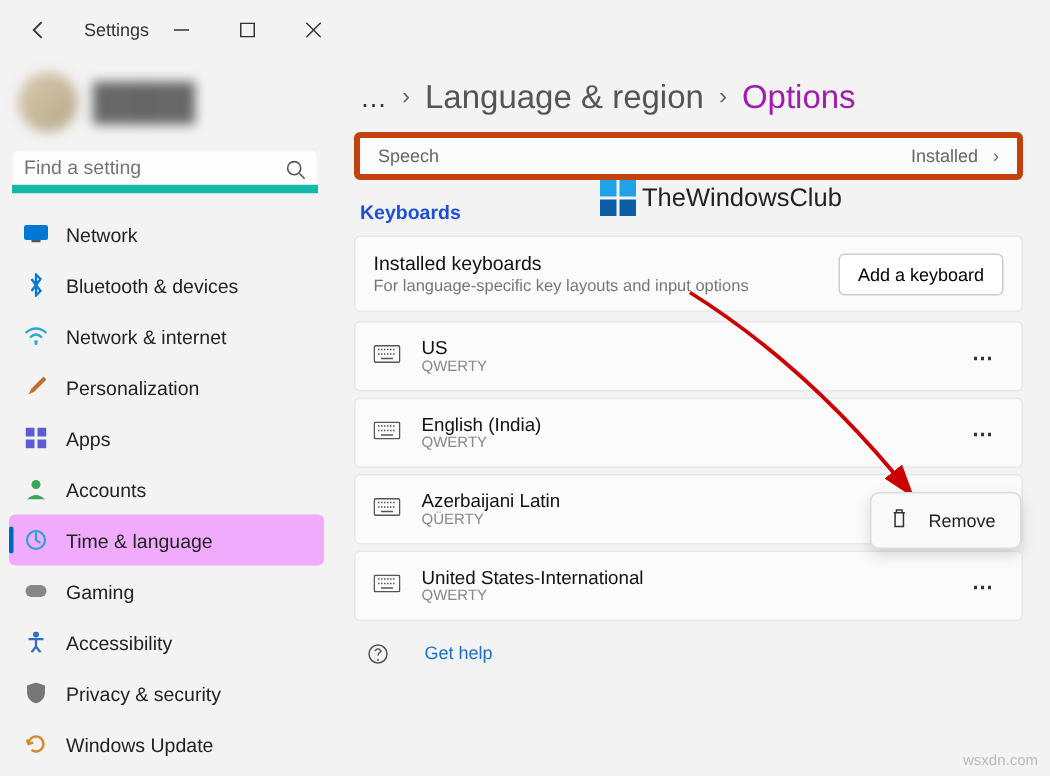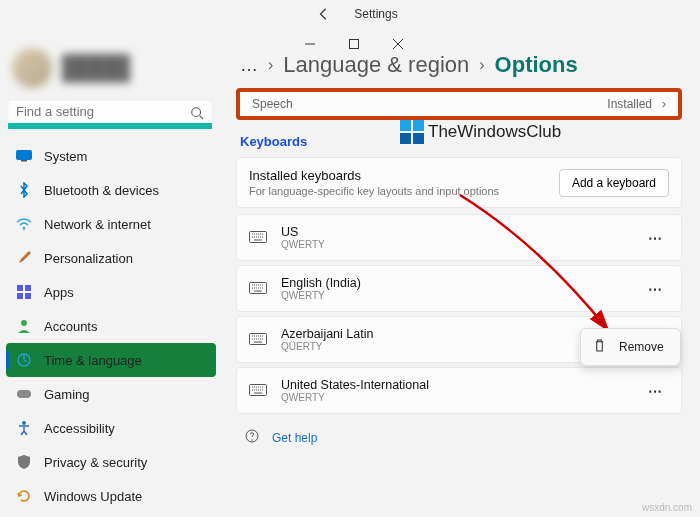--- a/index.html
+++ b/index.html
@@ -1,47 +1,47 @@
 <!DOCTYPE html>
 <html><head>
 <meta charset="utf-8">
 <style>
   * { box-sizing: border-box; margin: 0; padding: 0; font-family: "Segoe UI", Arial, sans-serif; }
   body { width: 700px; height: 517px; background: #f3f3f3; overflow: hidden; position: relative; }
   
-  .titlebar { height: 40px; display: flex; align-items: center; padding: 0 4px 0 12px; background: #f3f3f3; flex-direction: column; }
+  .titlebar { height: 40px; display: flex; align-items: center; padding: 0 4px 0 12px; background: #f3f3f3; }
   .titlebar-left { display: flex; align-items: center; gap: 16px; }
   .back-btn { width: 28px; height: 28px; display: flex; align-items: center; justify-content: center; cursor: pointer; }
   .window-title { font-size: 12px; color: #333; }
   .window-controls { display: flex; }
   .window-ctrl { width: 44px; height: 32px; display: flex; align-items: center; justify-content: center; cursor: pointer; }
   
   .layout { display: flex; height: calc(100% - 40px); }
   .sidebar { width: 226px; display: flex; flex-direction: column; padding: 0 6px 0 0; }
   
   .profile { height: 55px; padding: 8px 12px; display: flex; align-items: center; gap: 10px; filter: blur(4px); opacity: 0.9; }
   .avatar { width: 40px; height: 40px; border-radius: 50%; background: linear-gradient(135deg, #d7c7a8, #b0a080); }
   .profile-text { font-size: 12px; color: #555; }
   
   .search { margin: 4px 8px 8px 8px; position: relative; }
   .search input { width: 100%; height: 30px; border: none; border-bottom: 6px solid #14b8a6; background: #fdfdfd; padding: 0 30px 0 8px; font-size: 13px; outline: none; border-radius: 4px 4px 0 0; box-shadow: 0 1px 2px rgba(0,0,0,0.08) inset; }
   .search .sicon { position: absolute; right: 8px; top: 7px; color: #555; }
   
   .nav { list-style: none; padding: 2px 4px 2px 6px; overflow-y: auto; }
   .nav-item { display: flex; align-items: center; gap: 12px; height: 34px; padding: 0 10px; border-radius: 4px; cursor: pointer; font-size: 13px; color: #222; position: relative; }
-  .nav-item.active { background: #15803d; }
+  .nav-item.active { background: #f0abfc; }
   .nav-item.active::before { content: ""; position: absolute; left: 0; top: 8px; bottom: 8px; width: 3px; background: #0067c0; border-radius: 2px; }
   .nav-icon { width: 16px; height: 16px; display: flex; align-items: center; justify-content: center; }
   
   .main { flex: 1; padding: 8px 18px 8px 10px; overflow-y: auto; position: relative; }
   .breadcrumb { display: flex; align-items: center; gap: 10px; margin: 4px 0 10px 4px; }
   .bc-dots { font-size: 18px; color: #333; cursor: pointer; }
   .bc-sep { color: #666; }
   .bc-item { font-size: 22px; color: #555; cursor: pointer; }
-  .bc-item.current { color: #0f766e; font-weight: 700; }
+  .bc-item.current { color: #a21caf; font-weight: 400; }
   
   .speech-row { background: #fbfbfb; border: 4px solid #c2410c; border-radius: 4px; height: 32px; display: flex; align-items: center; justify-content: space-between; padding: 0 12px; font-size: 12px; color: #666; margin-bottom: 14px; }
   .speech-row .right { display: flex; align-items: center; gap: 10px; }
   
   .section-label { font-size: 13px; font-weight: 600; color: #1d4ed8; margin: 0 0 8px 4px; }
   
   .card { background: #fbfbfb; border: 1px solid #e8e8e8; border-radius: 4px; padding: 10px 12px; margin-bottom: 6px; display: flex; align-items: center; justify-content: space-between; }
   .card .title { font-size: 13px; color: #111; }
   .card .sub { font-size: 11px; color: #777; margin-top: 2px; }
   .add-btn { background: #fff; border: 1px solid #ccc; border-radius: 4px; padding: 6px 12px; font-size: 12px; cursor: pointer; }
@@ -50,21 +50,21 @@
   .kbd-icon { width: 20px; color: #555; }
   .kbd-text { flex: 1; }
   .kbd-text .name { font-size: 12.5px; color: #111; }
   .kbd-text .layout { font-size: 10px; color: #888; display: block; }
   .more-btn { font-size: 14px; font-weight: bold; color: #333; cursor: pointer; padding: 4px 6px; letter-spacing: 1px; }
   
   .watermark { position: absolute; top: 120px; left: 400px; display: flex; align-items: center; gap: 4px; pointer-events: none; }
   .wm-logo { width: 24px; height: 24px; }
   .wm-text { font-size: 17px; color: #222; }
   
-  .help-row { display: flex; align-items: center; gap: 12px; margin: 14px 0 0 8px; }
+  .help-row { display: flex; gap: 23px; margin: 14px 0 0 8px; }
   .help-row .link { color: #1a6fc9; font-size: 12px; cursor: pointer; }
   
   .context-menu { position: absolute; top: 328px; left: 580px; background: #f9f9f9; border: 1px solid #ddd; border-radius: 6px; box-shadow: 0 4px 10px rgba(0,0,0,0.15); padding: 4px; z-index: 10; }
   .ctx-item { display: flex; align-items: center; gap: 13px; padding: 6px 12px 6px 8px; font-size: 12px; color: #222; cursor: pointer; border-radius: 4px; }
   
   .arrow { position: absolute; top: 185px; left: 450px; z-index: 5; pointer-events: none; }
   
   .site-mark { position: absolute; bottom: 4px; right: 8px; font-size: 10px; color: #bbb; }
 </style>
 </head>
@@ -115,21 +115,21 @@
       </span>
     </div>
     <ul class="nav">
       <li class="nav-item">
         <span class="nav-icon">
             <svg width="16" height="12" viewBox="0 0 16 12">
               <rect x="0.5" y="0.5" width="15" height="9" rx="1" fill="#0078d4" stroke="#0078d4"></rect>
               <rect x="5" y="10" width="6" height="1.5" fill="#555"></rect>
             </svg>
           </span>
-        <span>System</span>
+        <span>Network</span>
       </li>
       <li class="nav-item">
         <span class="nav-icon">
             <svg width="12" height="16" viewBox="0 0 12 16">
               <path d="M3 4 L9 12 L6 15 L6 1 L9 4 L3 12" stroke="#0078d4" stroke-width="1.5" fill="none"></path>
             </svg>
           </span>
         <span>Bluetooth &amp; devices</span>
       </li>
       <li class="nav-item">

